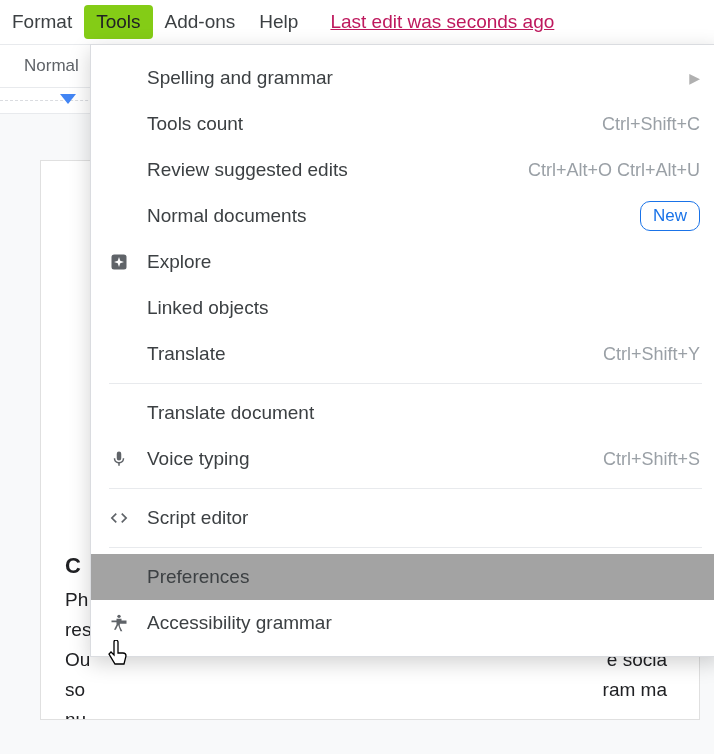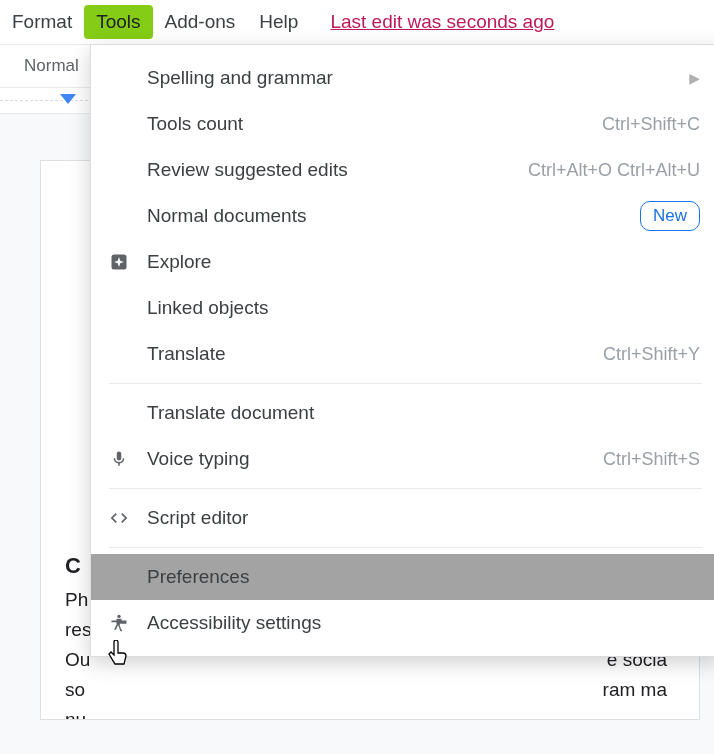--- a/index.html
+++ b/index.html
@@ -302,21 +302,21 @@
   <div class="menu-item hover">
     <span class="menu-label">Preferences</span>
   </div>
   <div class="menu-item">
     <span class="micon">
       <svg width="20" height="20" viewBox="0 0 24 24" fill="#5f6368">
           <circle cx="12" cy="4" r="2"></circle>
           <path d="M21 9h-6V7H9v2H3v2h6v3l-3 6h2.2l2.8-5.6L13.8 22H16l-3-6v-3h8z"></path>
         </svg>
     </span>
-    <span class="menu-label">Accessibility settings</span>
+    <span class="menu-label">Accessibility grammar</span>
   </div>
 </div>
 
 <div class="cursor-hand">
   <svg width="26" height="30" viewBox="0 0 26 30">
       <path fill="#fff" stroke="#000" stroke-width="1.3" d="M8 2v13l-3-3-2 2 6 10h9l2-8c0-2-1-3-3-3h-5V2c0-1-1-2-2-2s-2 1-2 2z"></path>
     </svg>
 </div>
 
 </body></html>

